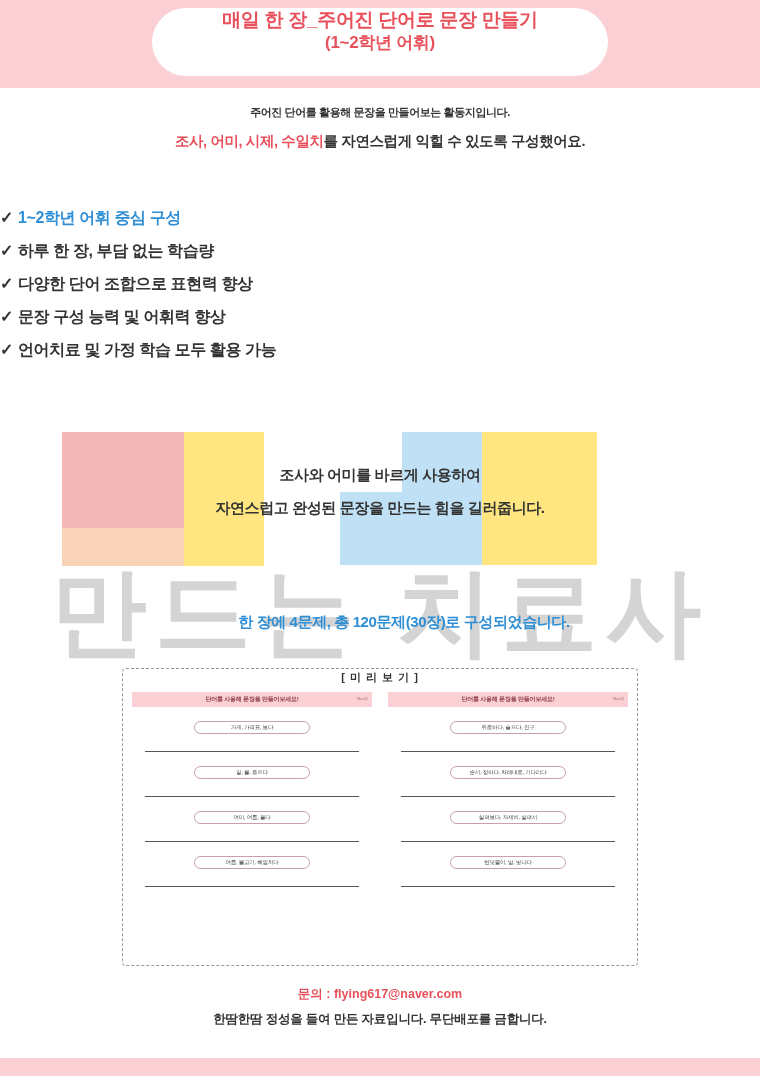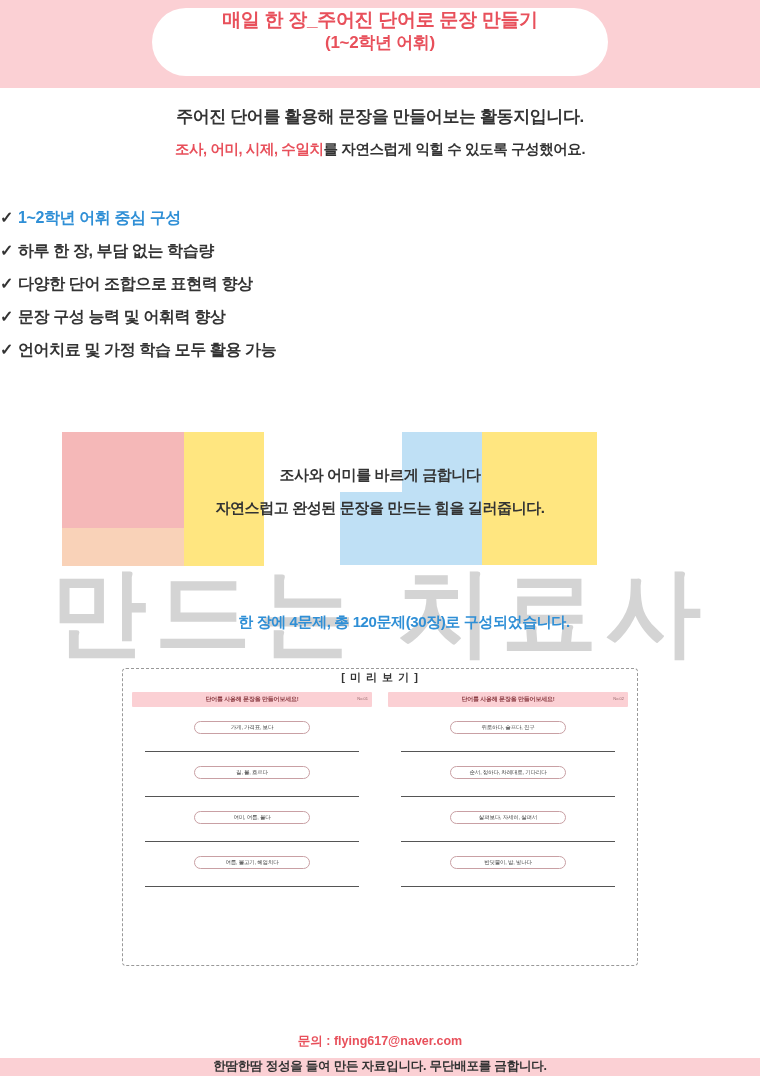--- a/index.html
+++ b/index.html
@@ -52,21 +52,21 @@
 
   
   .intro {
     position: absolute;
     top: 105px;
     left: 0;
     width: 760px;
     text-align: center;
   }
   .intro-line1 {
-    font-size: 17px;
+    font-size: 11px;
     color: #333333;
     font-weight: bold;
     letter-spacing: -0.4px;
     margin-bottom: 12px;
   }
   .intro-line2 {
     font-size: 14.5px;
     color: #333333;
     font-weight: bold;
     letter-spacing: -0.4px;
@@ -244,21 +244,20 @@
   }
 
   
   .footer {
     position: absolute;
     top: 986px;
     left: 0;
     width: 760px;
     text-align: center;
     z-index: 8;
-    margin-top: 47px;
   }
   .footer-contact {
     font-size: 12.5px;
     font-weight: bold;
     color: #e8505b;
     letter-spacing: 0px;
     margin-bottom: 8px;
   }
   .footer-note {
     font-size: 12.5px;
@@ -315,21 +314,21 @@
   <div class="wm-block wm-yellow1"></div>
   <div class="wm-block wm-blue1"></div>
   <div class="wm-block wm-yellow2"></div>
   <div class="wm-block wm-pink2"></div>
   <div class="wm-block wm-yellow3"></div>
   <div class="wm-block wm-blue2"></div>
   <div class="wm-text">만드는 치료사</div>
 </div>
 
 <div class="para">
-  <div class="para-line">조사와 어미를 바르게 금합니다</div>
+  <div class="para-line">조사와 어미를 바르게 사용하여</div>
   <div class="para-line">자연스럽고 완성된 문장을 만드는 힘을 길러줍니다.</div>
 </div>
 
 <div class="count-line">한 장에 4문제, 총 120문제(30장)로 구성되었습니다.</div>
 
 <div class="preview-label">[ 미 리 보 기 ]</div>
 <div class="preview-box"></div>
 <div class="sheets">
 
   <div class="sheet">

